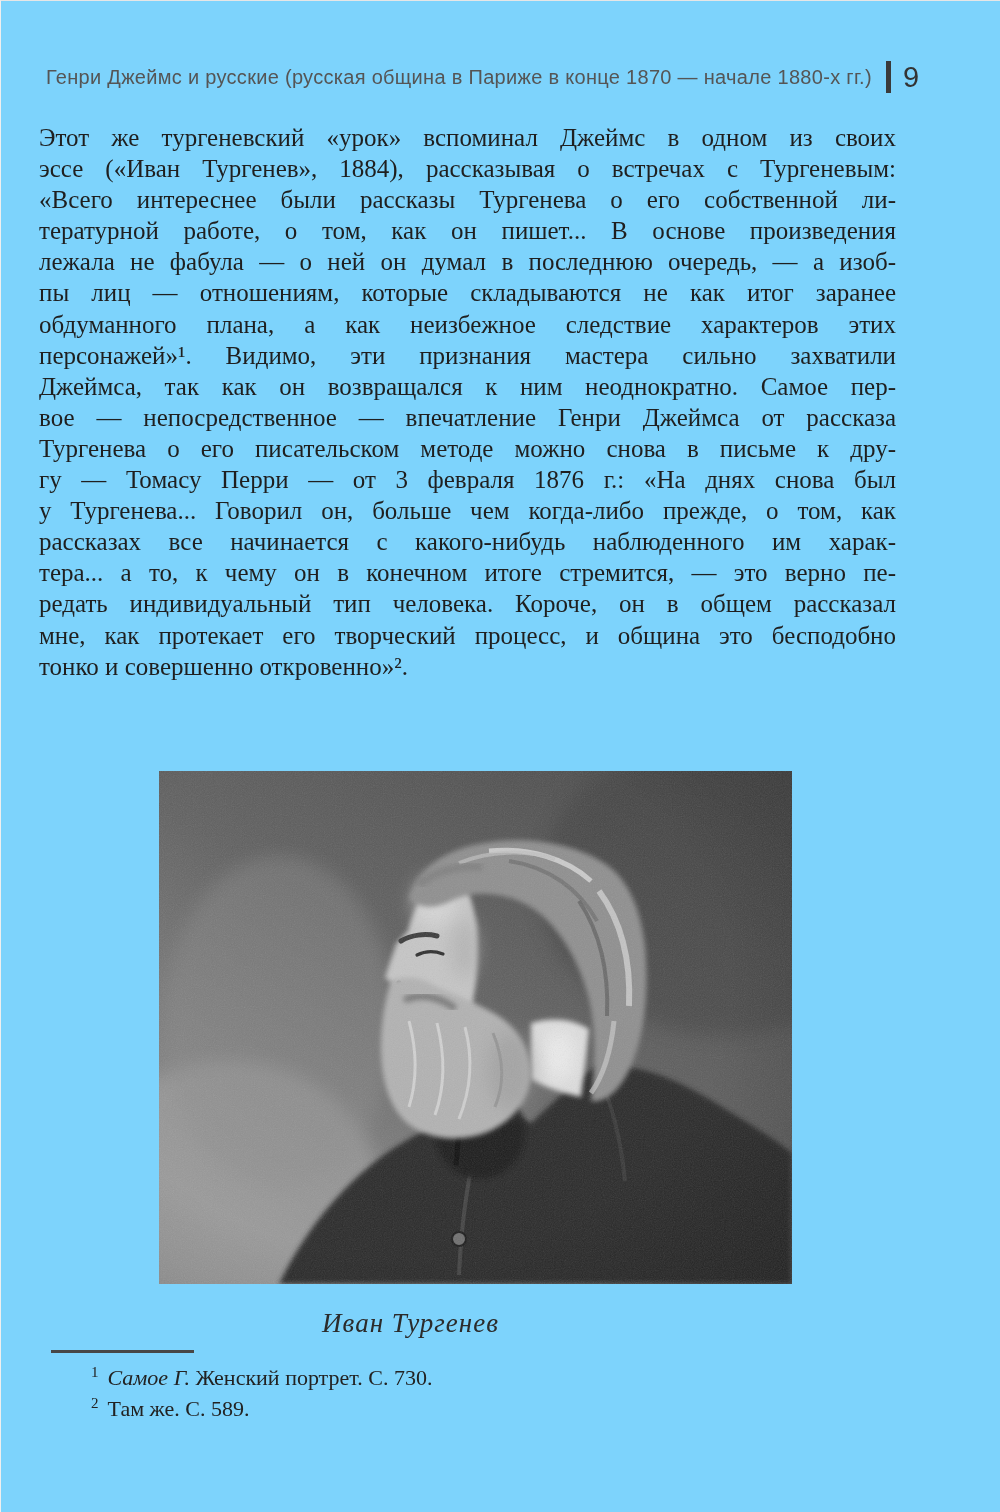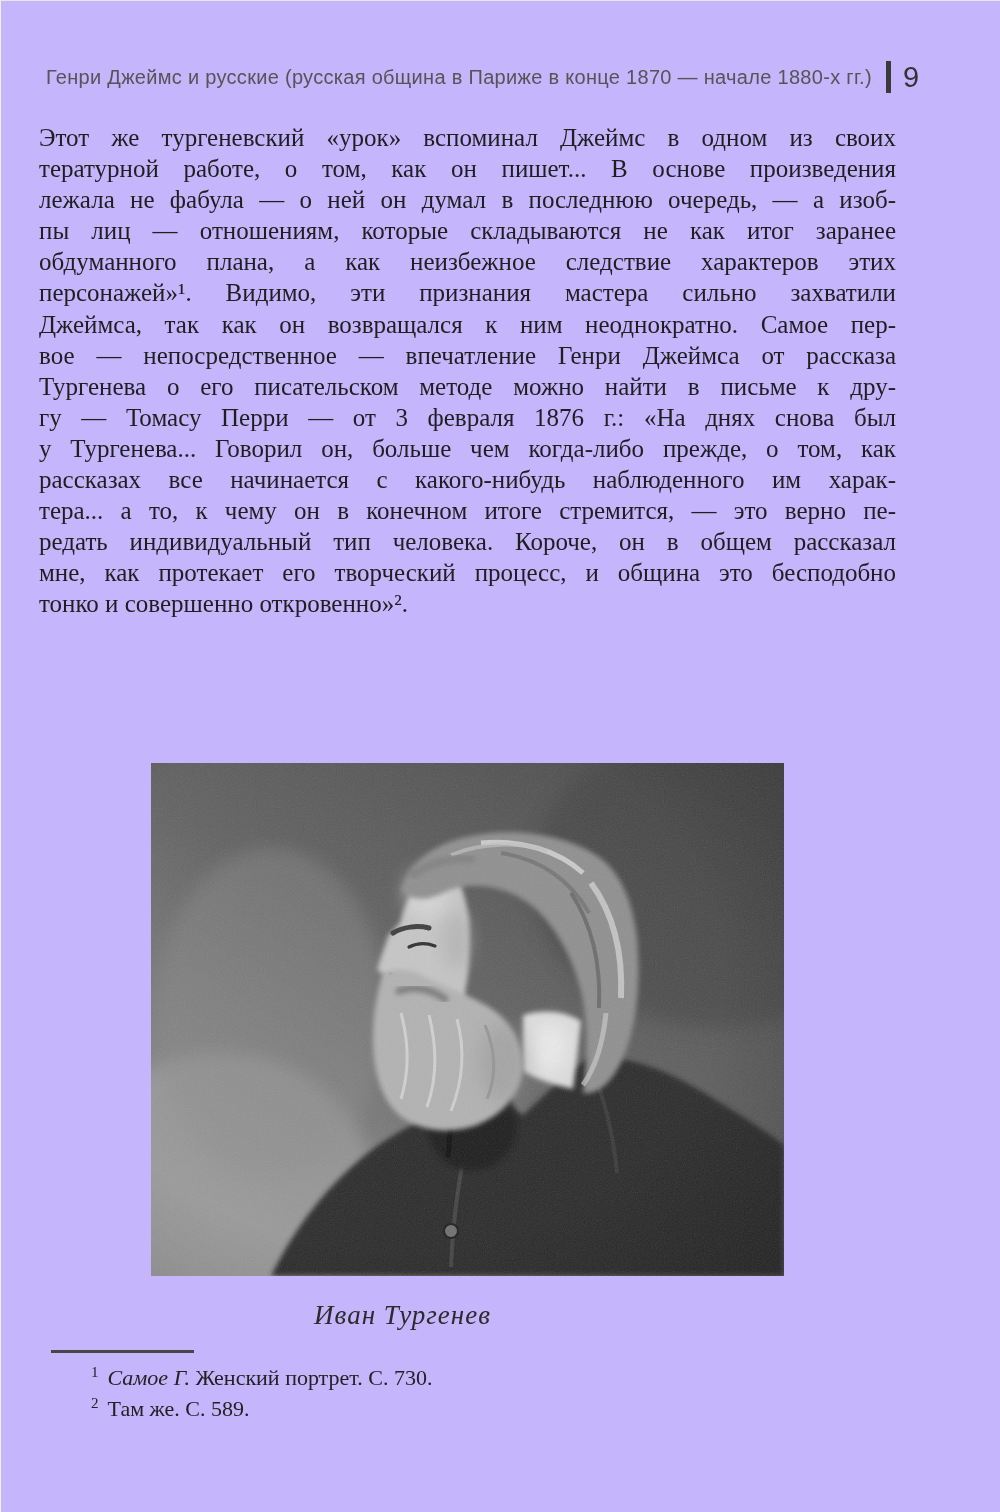--- a/index.html
+++ b/index.html
@@ -1,19 +1,19 @@
 <!DOCTYPE html>
 <html lang="ru"><head>
 <meta charset="utf-8">
 <style>
   html,body{margin:0;padding:0;background:#ffffff;}
   .page{
     position:relative;
     width:1000px;height:1512px;
-    background:#c4b5fd;
+    background:#7dd3fc;
     overflow:hidden;
     border-top:1px solid #e6e6e6;
     border-left:1px solid #efefef;
     font-family:"Liberation Serif","DejaVu Serif",serif;
     color:#1f1f1f;
   }
 
   
   .running-header{
     position:absolute;left:45px;top:60px;right:40px;
@@ -41,21 +41,21 @@
   .paragraph .line{
     text-align:justify;
     text-align-last:justify;
     height:31.1px;overflow:visible;white-space:normal;
   }
   .paragraph .line.line-last{text-align-last:left;}
   .it{font-style:italic;}
   sup{font-size:.62em;line-height:0;}
 
   
-  .figure{position:absolute;left:150px;top:762px;width:503px;margin:0;}
+  .figure{position:absolute;left:150px;top:762px;width:503px;margin:8px;}
   .photo{display:block;width:633px;height:513px;}
   .figcaption{
     margin-top:24px;text-align:center;
     font-style:italic;font-size:27px;color:#2b2b2b;
     letter-spacing:1px;
   }
 
   
   .footnotes{position:absolute;left:50px;top:1349px;width:857px;}
   .fn-rule{width:143px;height:3px;background:#474747;margin:0 0 9px 0;}
@@ -71,28 +71,30 @@
 <div class="page">
 
   <header class="running-header">
     <span class="hdr-title">Генри Джеймс и русские (русская община в Париже в конце 1870 — начале 1880-х гг.)</span>
     <span class="hdr-divider"></span>
     <span class="hdr-page">9</span>
   </header>
 
   <div class="paragraph">
       <div class="line"><span>Этот же тургеневский «урок» вспоминал Джеймс в одном из своих</span></div>
+      <div class="line"><span>эссе («Иван Тургенев», 1884), рассказывая о встречах с Тургеневым:</span></div>
+      <div class="line"><span>«Всего интереснее были рассказы Тургенева о его собственной ли-</span></div>
       <div class="line"><span>тературной работе, о том, как он пишет... В основе произведения</span></div>
       <div class="line"><span>лежала не фабула — о ней он думал в последнюю очередь, — а изоб-</span></div>
       <div class="line"><span>пы лиц — отношениям, которые складываются не как итог заранее</span></div>
       <div class="line"><span>обдуманного плана, а как неизбежное следствие характеров этих</span></div>
       <div class="line"><span>персонажей»¹. Видимо, эти признания мастера сильно захватили</span></div>
       <div class="line"><span>Джеймса, так как он возвращался к ним неоднократно. Самое пер-</span></div>
       <div class="line"><span>вое — непосредственное — впечатление Генри Джеймса от рассказа</span></div>
-      <div class="line"><span>Тургенева о его писательском методе можно найти в письме к дру-</span></div>
+      <div class="line"><span>Тургенева о его писательском методе можно снова в письме к дру-</span></div>
       <div class="line"><span>гу — Томасу Перри — от 3 февраля 1876 г.: «На днях снова был</span></div>
       <div class="line"><span>у Тургенева... Говорил он, больше чем когда-либо прежде, о том, как</span></div>
       <div class="line"><span>рассказах все начинается с какого-нибудь наблюденного им харак-</span></div>
       <div class="line"><span>тера... а то, к чему он в конечном итоге стремится, — это верно пе-</span></div>
       <div class="line"><span>редать индивидуальный тип человека. Короче, он в общем рассказал</span></div>
       <div class="line"><span>мне, как протекает его творческий процесс, и община это бесподобно</span></div>
       <div class="line line-last"><span>тонко и совершенно откровенно»².</span></div>
     </div>
 
   <figure class="figure">

